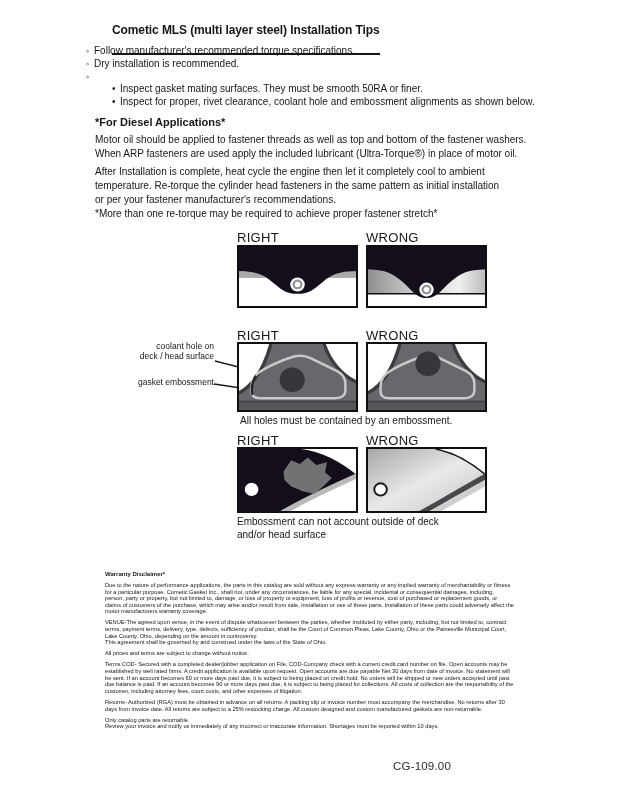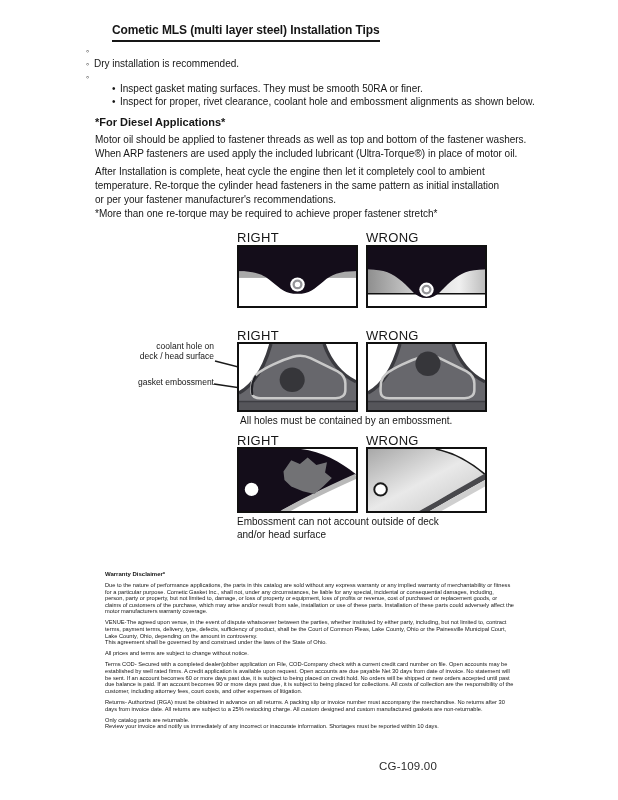--- a/index.html
+++ b/index.html
@@ -3,21 +3,21 @@
 <meta charset="utf-8">
 <style>
   html,body{margin:0;padding:0;background:#fff;}
   .page{
     position:relative;width:618px;height:800px;background:#ffffff;
     font-family:"Liberation Sans", sans-serif;color:#161616;overflow:hidden;
   }
   .abs{position:absolute;}
   .title{
     font-weight:bold;font-size:12px;letter-spacing:-0.1px;
-    border-bottom:2px solid #161616;padding-bottom:3px;white-space:nowrap;
+    border-bottom:2px solid #161616;padding-bottom:16px;white-space:nowrap;
   }
   .tips{font-size:10px;line-height:12.8px;width:460px;}
   .tip-row{display:flex;align-items:flex-start;}
   .tip-row.lvl2{margin-left:26px;}
   .tip-marker{width:8px;flex:none;font-size:9px;line-height:12.8px;}
   .tip-row.lvl2 .tip-marker{font-size:10px;}
   .sec-head{font-weight:bold;font-size:11px;white-space:nowrap;}
   .body-para{font-size:10px;line-height:14px;white-space:pre-line;width:460px;}
   .dlabel{width:121px;font-size:13px;letter-spacing:0.3px;}
   .dbox{display:block;border:2px solid #101010;background:#fff;}
@@ -31,20 +31,21 @@
 </head>
 <body>
 
 <div class="page">
 
   <div class="abs title" style="left:112px;top:23px;">Cometic MLS (multi layer steel) Installation Tips</div>
 
   <div class="abs tips" style="left:86px;top:45px;">
     <div class="tip-row lvl1">
       <span class="tip-marker">◦</span>
+      <span>Follow manufacturer's recommended torque specifications.</span>
     </div>
     <div class="tip-row lvl1">
       <span class="tip-marker">◦</span>
       <span>Dry installation is recommended.</span>
     </div>
     <div class="tip-row lvl1">
       <span class="tip-marker">◦</span>
     </div>
     <div class="tip-row lvl2">
       <span class="tip-marker">•</span>
@@ -169,15 +170,15 @@
     <p>Due to the nature of performance applications, the parts in this catalog are sold without any express warranty or any implied warranty of merchantability or fitness for a particular purpose.  Cometic Gasket Inc., shall not, under any circumstances, be liable for any special, incidental or consequential damages, including, person, party or property, but not limited to, damage, or loss of property or equipment, loss of profits or revenue, cost of purchased or replacement goods, or claims of customers of the purchase, which may arise and/or result from sale, installation or use of these parts.  Installation of these parts could adversely affect the motor manufacturers warranty coverage.</p>
     <p>VENUE-The agreed upon venue, in the event of dispute whatsoever between the parties, whether instituted by either party, including, but not limited to, contract terms, payment terms, delivery, type, defects, sufficiency of product, shall be the Court of Common Pleas, Lake County, Ohio or the Painesville Municipal Court, Lake County, Ohio, depending on the amount in controversy.
 This agreement shall be governed by and construed under the laws of the State of Ohio.</p>
     <p>All prices and terms are subject to change without notice.</p>
     <p>Terms COD- Secured with a completed dealer/jobber application on File, COD-Company check with a current credit card number on file.  Open accounts may be established by well rated firms.  A credit application is available upon request.  Open accounts are due payable Net 30 days from date of invoice.  No statement will be sent.  If an account becomes 60 or more days past due, it is subject to being placed on credit hold.  No orders will be shipped or new orders accepted until past due balance is paid.  If an account becomes 90 or more days past due, it is subject to being placed for collections.  All costs of collection are the responsibility of the customer, including attorney fees, court costs, and other expenses of litigation.</p>
     <p>Returns- Authorized (RGA) must be obtained in advance on all returns.  A packing slip or invoice number must accompany the merchandise.  No returns after 30 days from invoice date.  All returns are subject to a 25% restocking charge.  All custom designed and custom manufactured gaskets are non-returnable.</p>
     <p>Only catalog parts are returnable.
 Review your invoice and notify us immediately of any incorrect or inaccurate information.  Shortages must be reported within 10 days.</p>
   </div>
 
-  <div class="abs footer-code" style="left:379px;top:760px;">CG-109.00</div>
+  <div class="abs footer-code" style="left:393px;top:760px;">CG-109.00</div>
 
 </div>
 
 </body></html>

